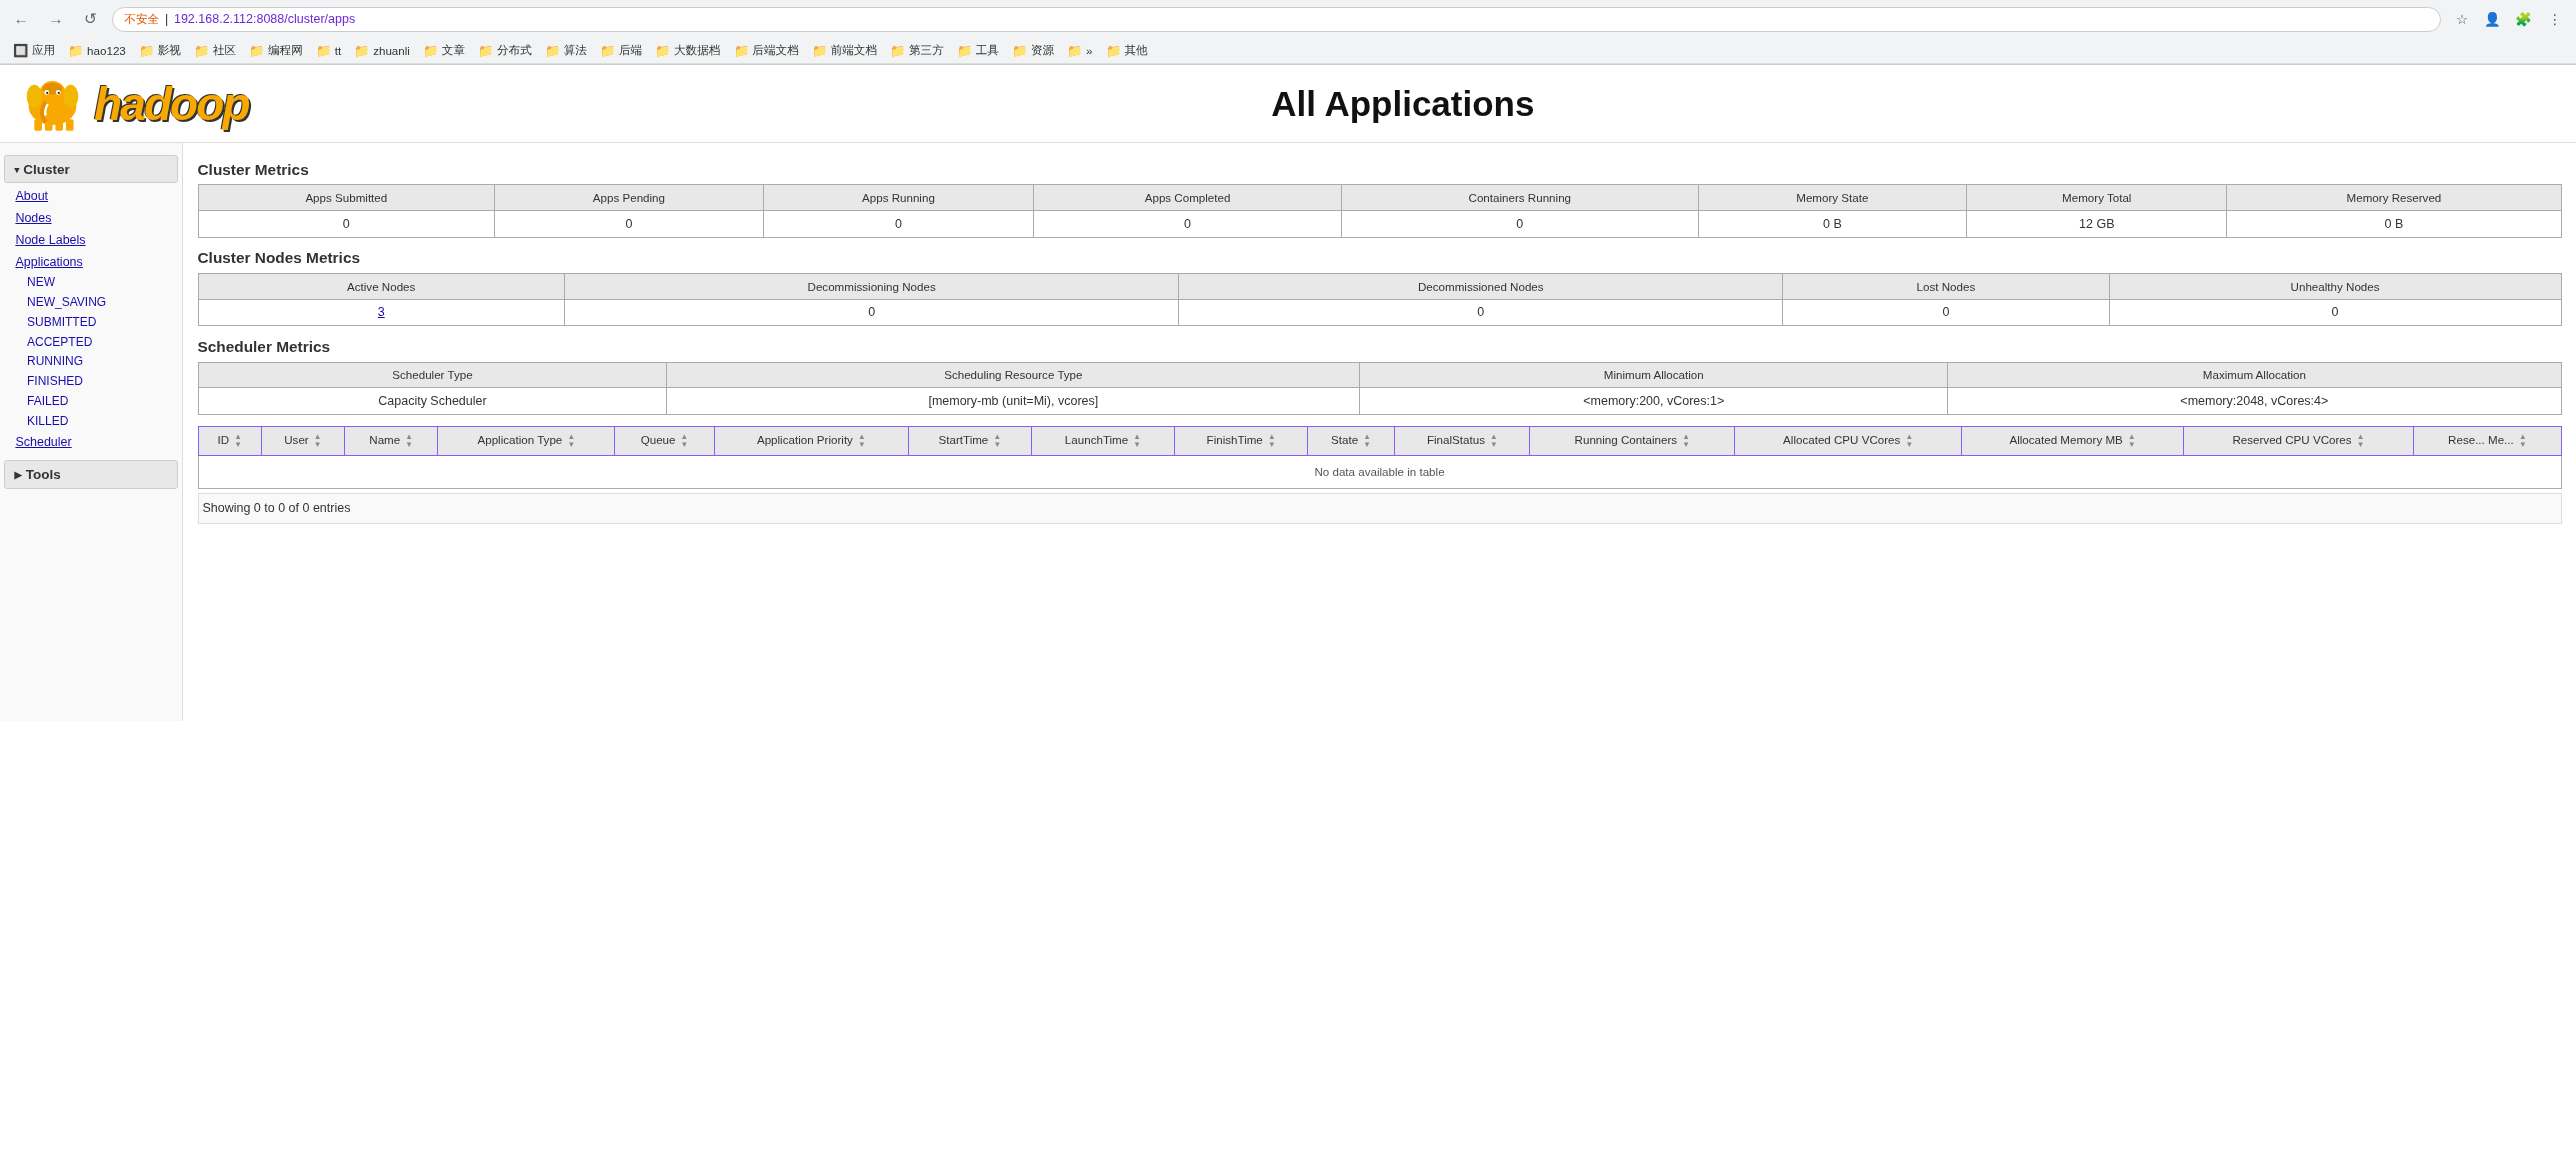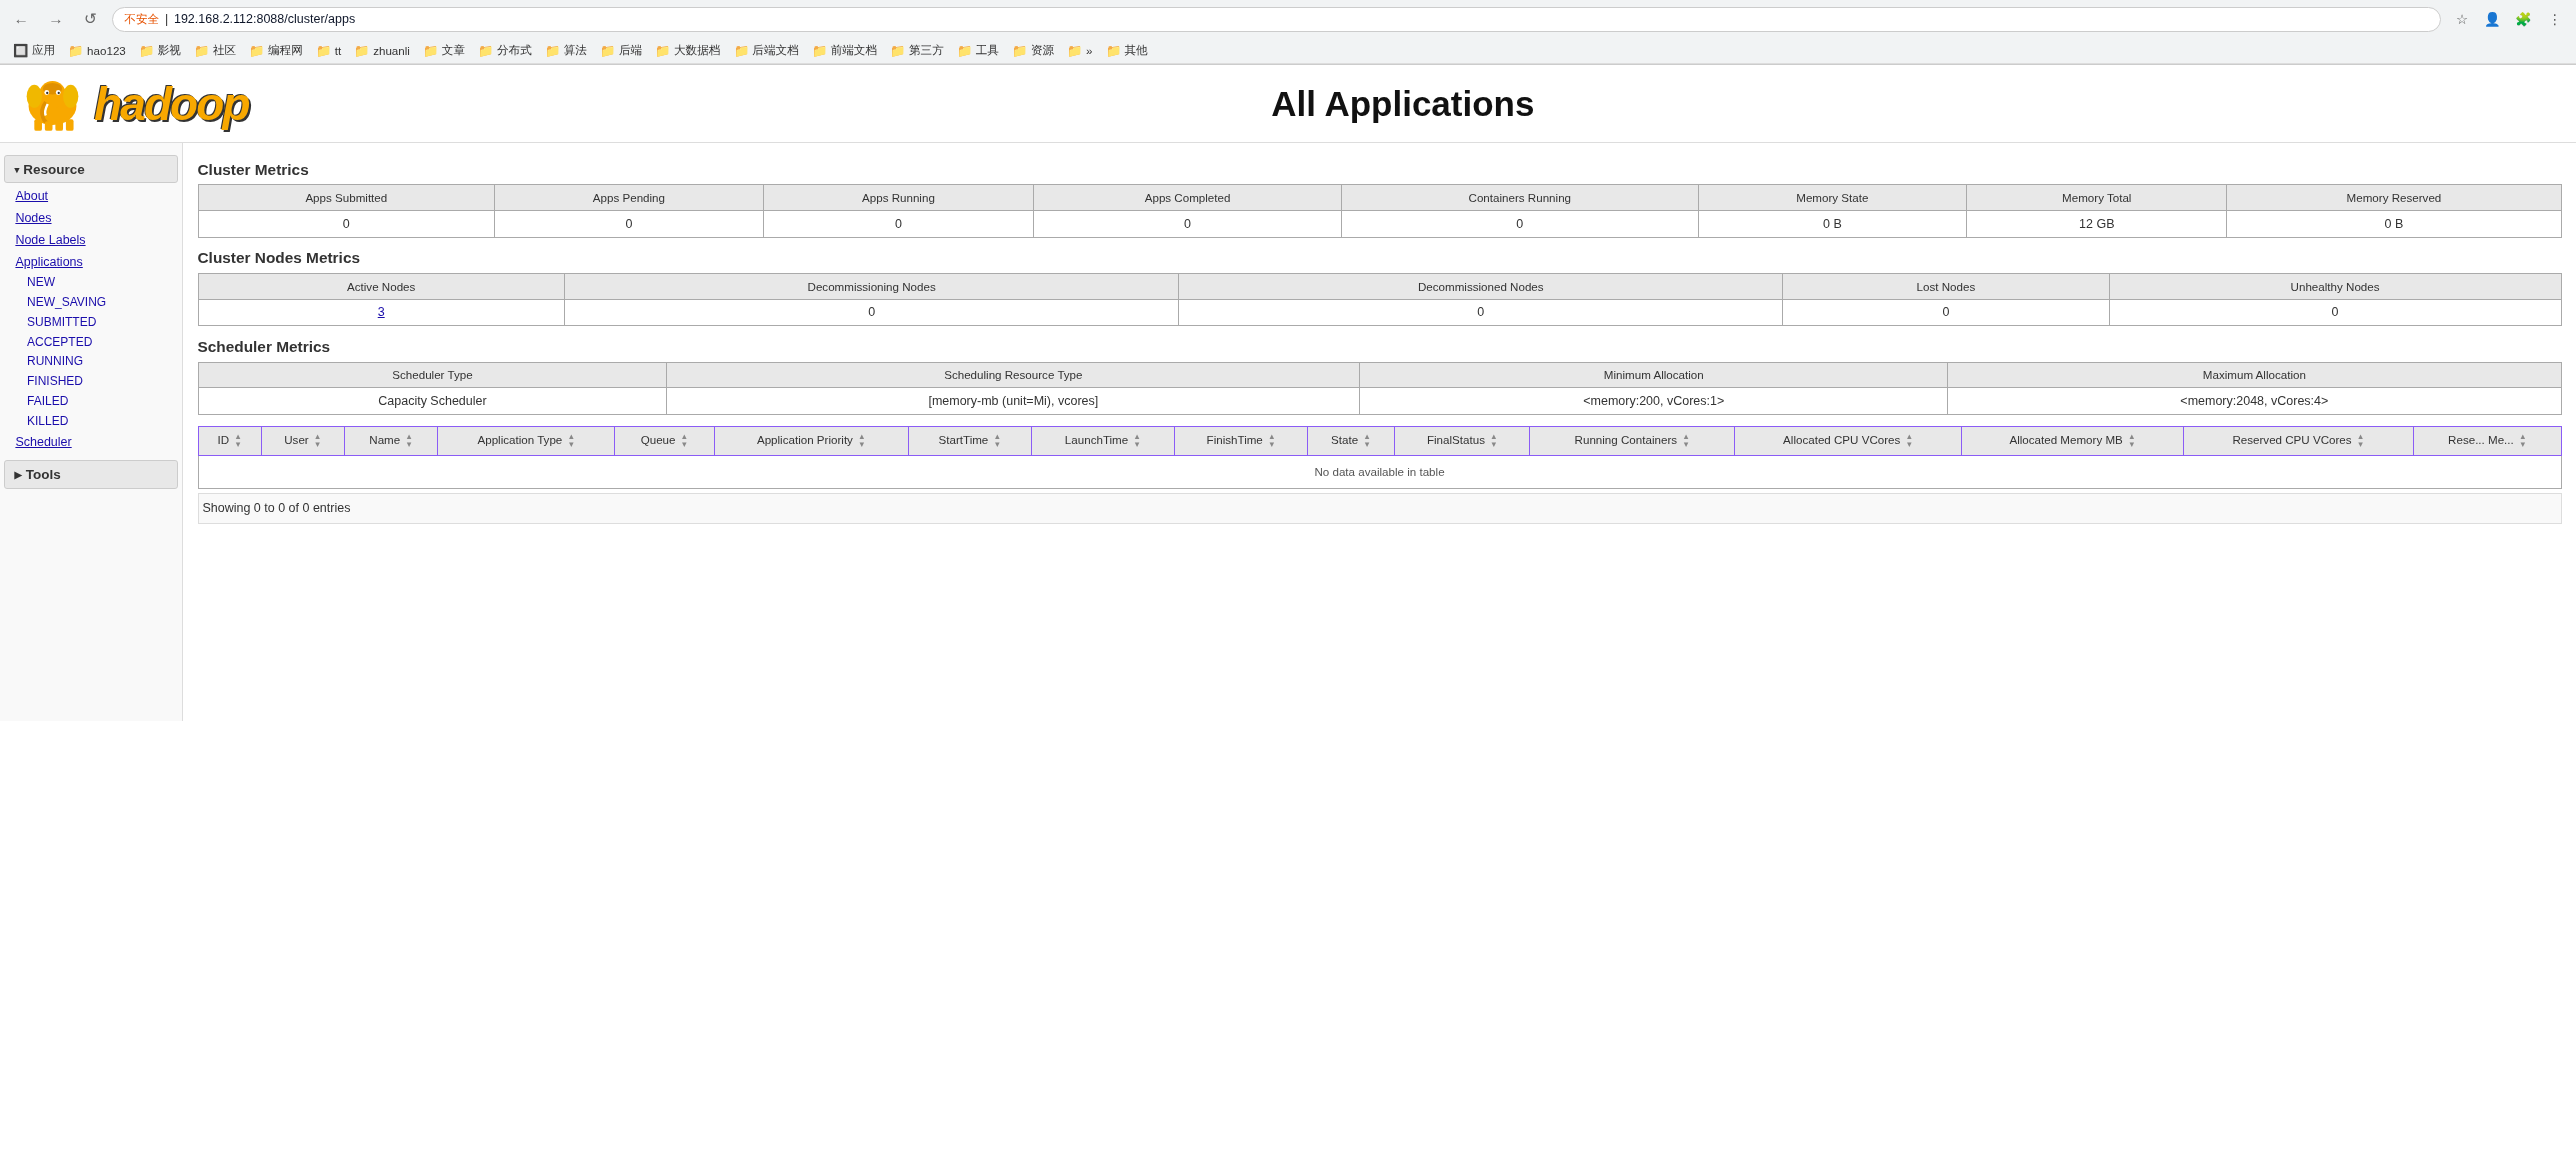--- a/index.html
+++ b/index.html
@@ -32,21 +32,21 @@
       display: flex;
       align-items: center;
       background: #fff;
       border: 1px solid #ccc;
       border-radius: 19px;
       padding: 3.9px 11.6px;
       font-size: 12.5px;
       gap: 5.8px;
     }
     .address-warning { color: #e65100; font-size: 11.6px; }
-    .address-text { color: #0f172a; flex: 1; }
+    .address-text { color: #6d28d9; flex: 1; }
     .browser-actions { display: flex; gap: 3.9px; align-items: center; }
     .browser-action-btn {
       width: 27px; height: 27px;
       border-radius: 50%;
       border: none;
       background: transparent;
       cursor: pointer;
       font-size: 13.5px;
       color: #555;
       display: flex; align-items: center; justify-content: center;
@@ -396,21 +396,21 @@
   <div class="page-title-area">
     <h1 class="page-title">All Applications</h1>
   </div>
 </div>
 
 <div class="main-layout">
 
   <div class="sidebar">
     <div class="sidebar-section-header">
       <span class="sidebar-arrow">▾</span>
-      <span>Resource</span>
+      <span>Cluster</span>
     </div>
     <a class="sidebar-link">About</a>
     <a class="sidebar-link">Nodes</a>
     <a class="sidebar-link">Node Labels</a>
     <a class="sidebar-link">Applications</a>
     <a class="sidebar-sub-link">NEW</a>
     <a class="sidebar-sub-link">NEW_SAVING</a>
     <a class="sidebar-sub-link">SUBMITTED</a>
     <a class="sidebar-sub-link">ACCEPTED</a>
     <a class="sidebar-sub-link">RUNNING</a>

